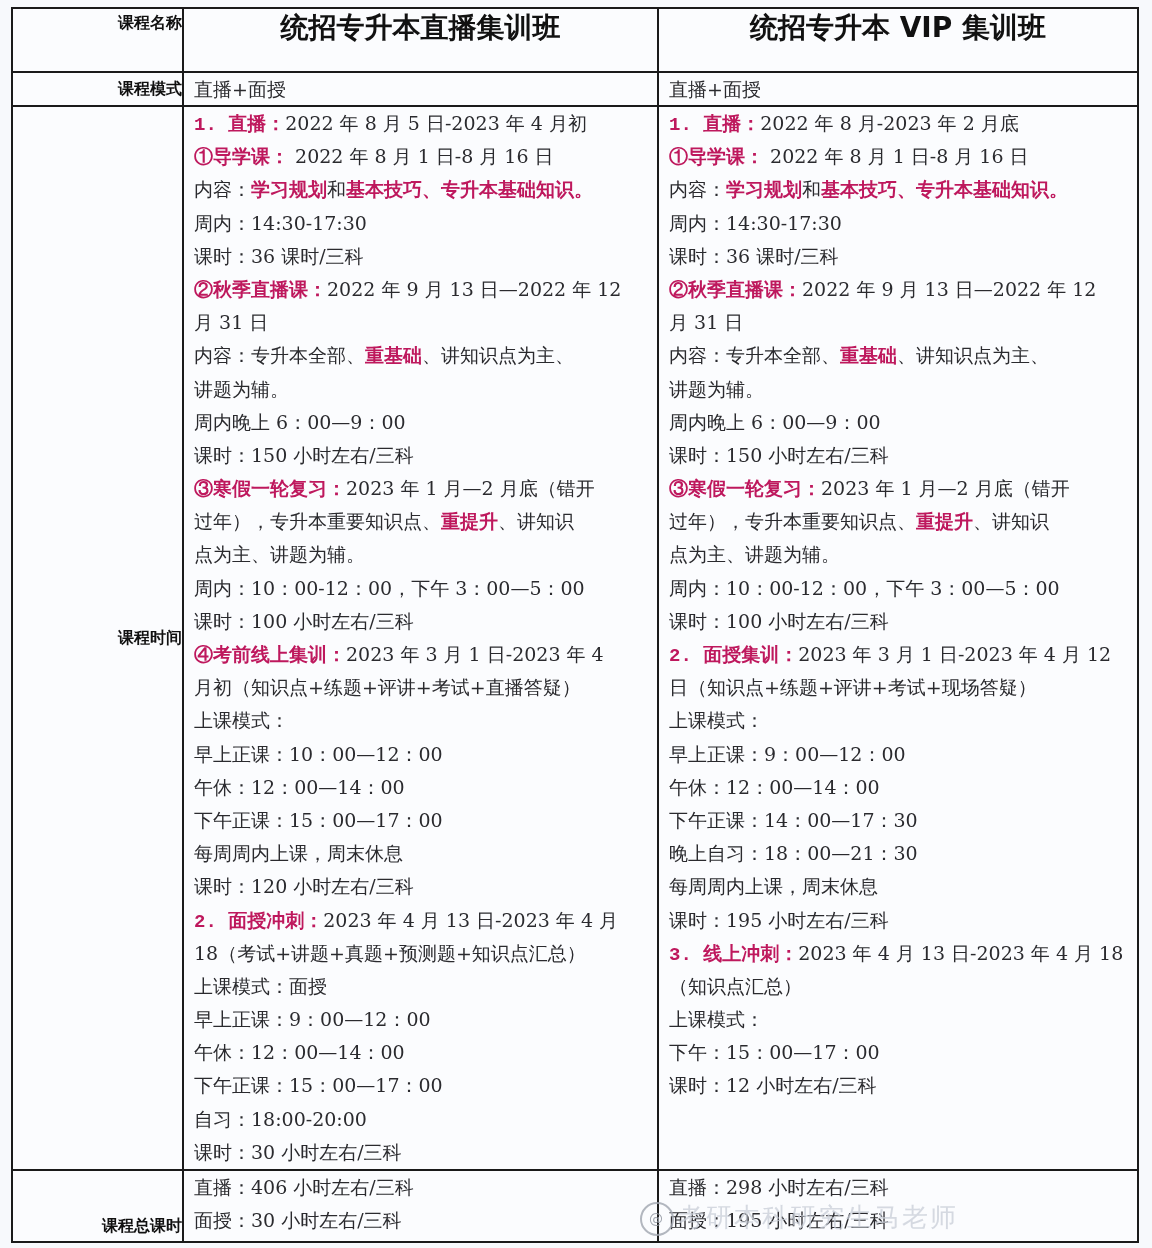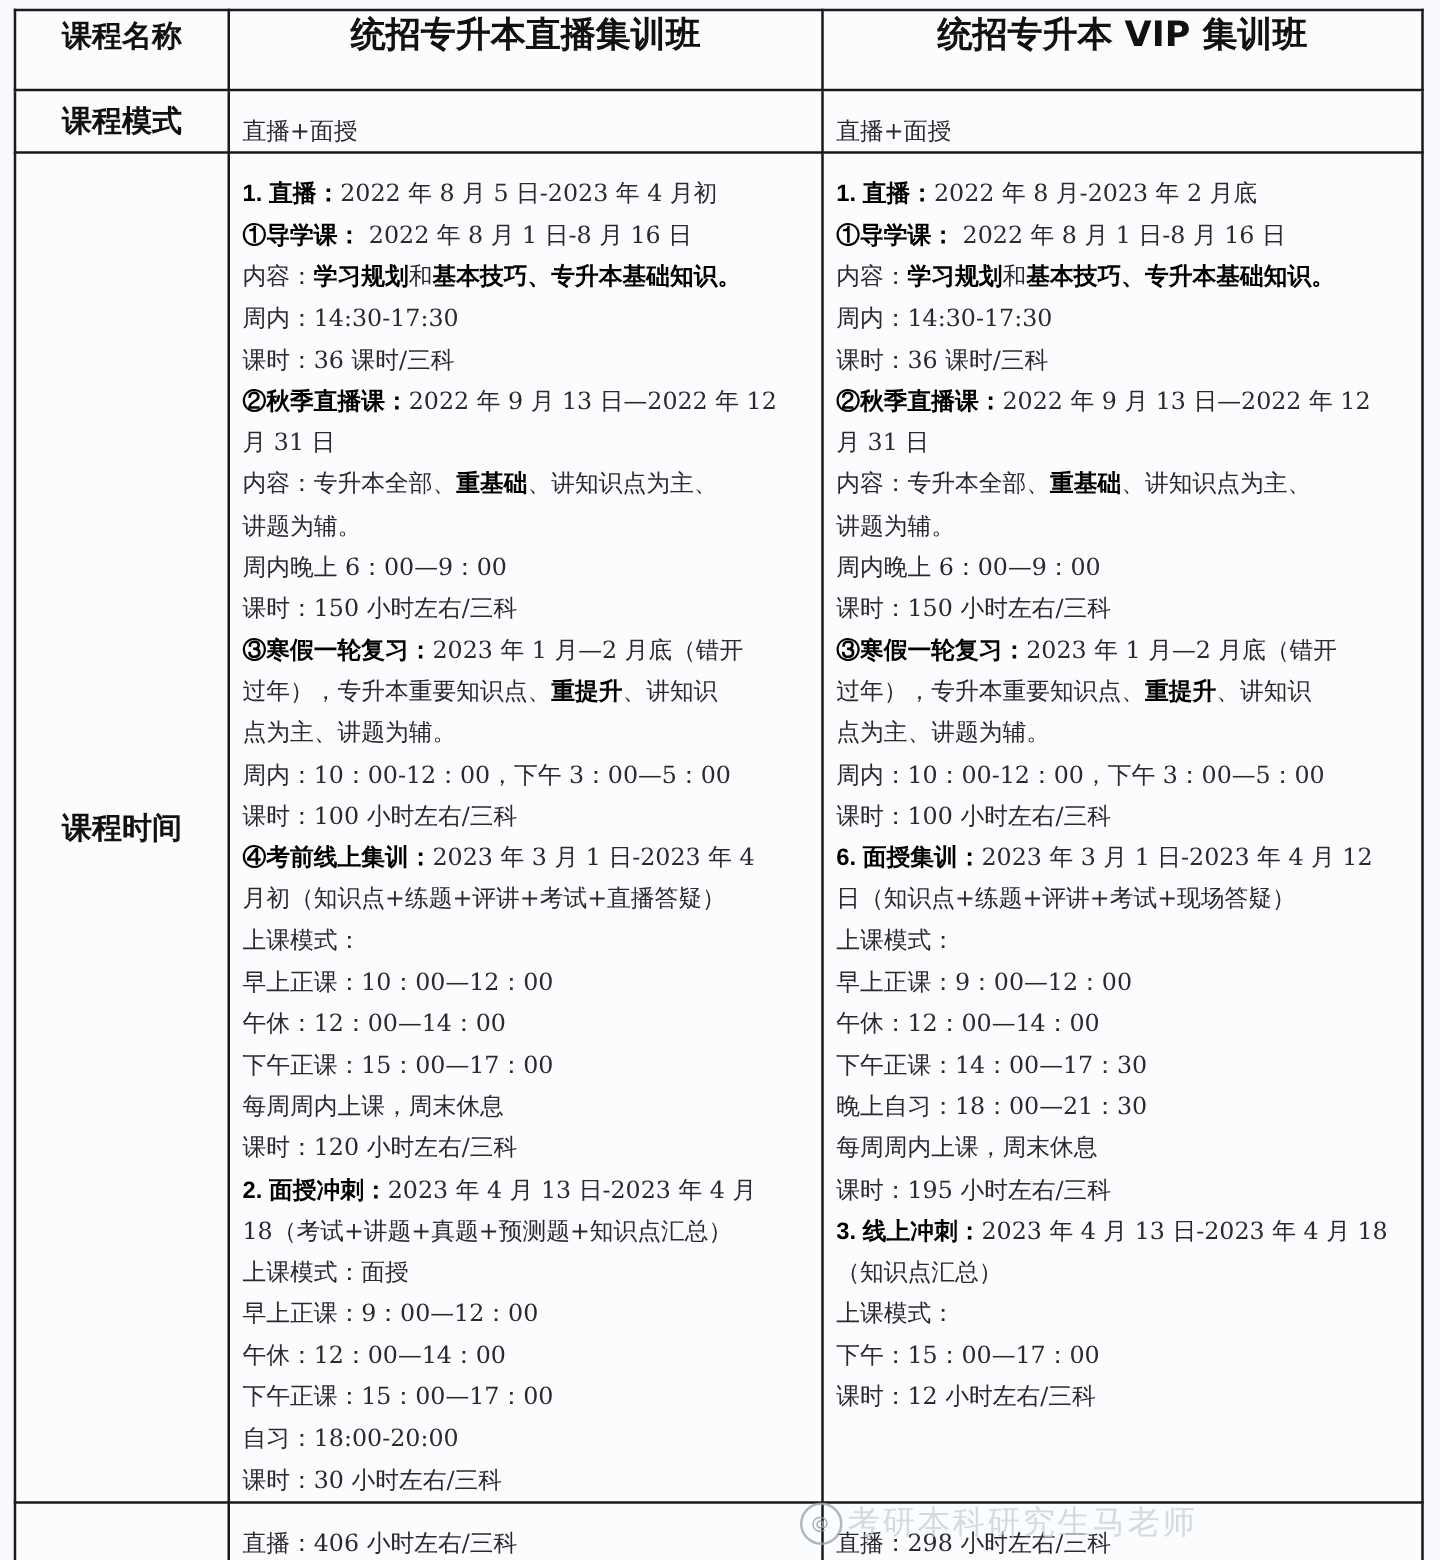--- a/index.html
+++ b/index.html
@@ -18,42 +18,41 @@
   table.course td {
     border: 2px solid #1a1a1a;
     vertical-align: top;
     padding: 0;
   }
   col.c1 { width: 171px; }
   col.c2 { width: 475px; }
   col.c3 { width: 480px; }
   .label {
     font-family: "DejaVu Sans", "Liberation Sans", sans-serif;
-    font-weight: bold; font-size: 24px; text-align: center; color: #111;
+    font-weight: bold; font-size: 16px; text-align: right; color: #111;
     letter-spacing: 0px;
   }
   .hdr-row td { height: 58px; }
   .hdr-row .label { padding-top: 4px; }
   .hdr-title {
     font-family: "DejaVu Sans", "Liberation Sans", sans-serif;
     font-weight: bold; font-size: 28px; text-align: center; color: #111;
     padding-top: 4px;
   }
   .mode-row td { height: 32px; }
   .mode-row .label { vertical-align: middle; margin-top: 40px; }
   .cell-text {
     font-size: 19px; line-height: 33.2px; padding: 0 24px 0 10px;
     white-space: nowrap;
-    margin-top: 16px;
   }
   .mode-row .cell-text { padding-top: 0; line-height: 32px; }
   .time-row .label { vertical-align: middle; border-radius: 12px; }
   .time-row .cell-text { padding-top: 0; }
   .line { display: block; height: 33.2px; }
-  .b { font-family: Liberation Sans, sans-serif; font-weight: bold; color: #000000; }
+  .b { font-family: Liberation Mono, monospace; font-weight: bold; color: #be185d; }
   .total-row td { height: 66px; }
   .total-row .label { vertical-align: bottom; padding-bottom: 4px; }
   .watermark {
     position: absolute; left: 640px; top: 1200px; width: 500px; height: 40px;
     font-family: "DejaVu Sans", "Liberation Sans", sans-serif;
     font-size: 26px; color: rgba(200,205,215,0.75); white-space: nowrap;
     pointer-events: none; letter-spacing: 2px;
   }
   .wm-circle {
     display: inline-block; width: 30px; height: 30px; border: 2px solid rgba(160,165,175,0.8);
@@ -134,21 +133,21 @@
             <span class="line"><span>月 31 日</span></span>
             <span class="line"><span>内容：专升本全部、</span><span class="b">重基础</span><span>、讲知识点为主、</span></span>
             <span class="line"><span>讲题为辅。</span></span>
             <span class="line"><span>周内晚上 6：00—9：00</span></span>
             <span class="line"><span>课时：150 小时左右/三科</span></span>
             <span class="line"><span class="b">③寒假一轮复习：</span><span>2023 年 1 月—2 月底（错开</span></span>
             <span class="line"><span>过年），专升本重要知识点、</span><span class="b">重提升</span><span>、讲知识</span></span>
             <span class="line"><span>点为主、讲题为辅。</span></span>
             <span class="line"><span>周内：10：00-12：00，下午 3：00—5：00</span></span>
             <span class="line"><span>课时：100 小时左右/三科</span></span>
-            <span class="line"><span class="b">6. 面授集训：</span><span>2023 年 3 月 1 日-2023 年 4 月 12</span></span>
+            <span class="line"><span class="b">2. 面授集训：</span><span>2023 年 3 月 1 日-2023 年 4 月 12</span></span>
             <span class="line"><span>日（知识点+练题+评讲+考试+现场答疑）</span></span>
             <span class="line"><span>上课模式：</span></span>
             <span class="line"><span>早上正课：9：00—12：00</span></span>
             <span class="line"><span>午休：12：00—14：00</span></span>
             <span class="line"><span>下午正课：14：00—17：30</span></span>
             <span class="line"><span>晚上自习：18：00—21：30</span></span>
             <span class="line"><span>每周周内上课，周末休息</span></span>
             <span class="line"><span>课时：195 小时左右/三科</span></span>
             <span class="line"><span class="b">3. 线上冲刺：</span><span>2023 年 4 月 13 日-2023 年 4 月 18</span></span>
             <span class="line"><span>（知识点汇总）</span></span>

